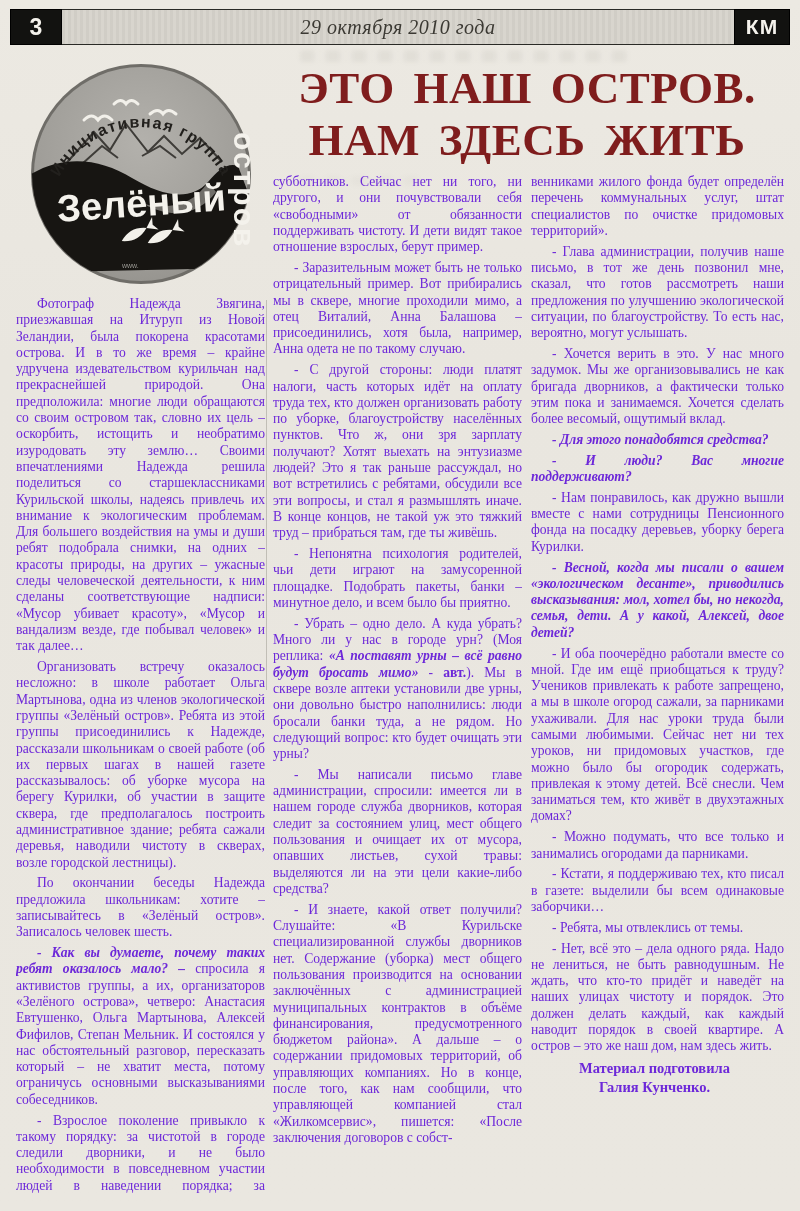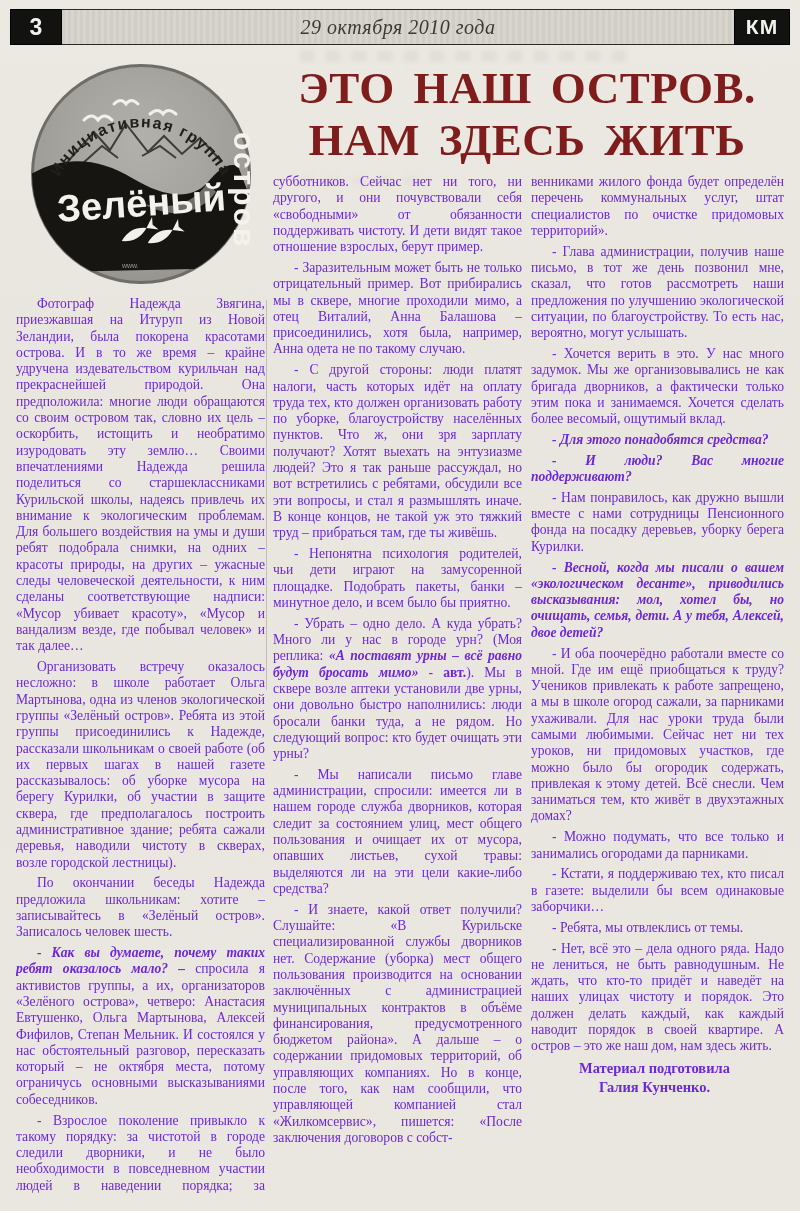--- a/index.html
+++ b/index.html
@@ -137,40 +137,40 @@
 
 <div class="headline">
   <div>ЭТО НАШ ОСТРОВ.</div>
   <div>НАМ ЗДЕСЬ ЖИТЬ</div>
 </div>
 
 <div class="col col-1">
     <p><span>Фотограф Надежда Звягина, приезжавшая на Итуруп из Новой Зеландии, была покорена красотами острова. И в то же время – крайне удручена издевательством курильчан над прекраснейшей природой. Она предположила: многие люди обращаются со своим островом так, словно их цель – оскорбить, истощить и необратимо изуродовать эту землю… Своими впечатлениями Надежда решила поделиться со старшеклассниками Курильской школы, надеясь привлечь их внимание к экологическим проблемам. Для большего воздействия на умы и души ребят подобрала снимки, на одних – красоты природы, на других – ужасные следы человеческой деятельности, к ним сделаны соответствующие надписи: «Мусор убивает красоту», «Мусор и вандализм везде, где побывал человек» и так далее…</span></p>
     <p><span>Организовать встречу оказалось несложно: в школе работает Ольга Мартынова, одна из членов экологической группы «Зелёный остров». Ребята из этой группы присоединились к Надежде, рассказали школьникам о своей работе (об их первых шагах в нашей газете рассказывалось: об уборке мусора на берегу Курилки, об участии в защите сквера, где предполагалось построить административное здание; ребята сажали деревья, наводили чистоту в скверах, возле городской лестницы).</span></p>
     <p><span>По окончании беседы Надежда предложила школьникам: хотите – записывайтесь в «Зелёный остров». Записалось человек шесть.</span></p>
-    <p><span class="bi">- Как вы думаете, почему таких ребят оказалось мало? – </span><span>спросила я активистов группы, а их, организаторов «Зелёного острова», четверо: Анастасия Евтушенко, Ольга Мартынова, Алексей Фифилов, Степан Мельник. И состоялся у нас обстоятельный разговор, пересказать который – не октября места, потому ограничусь основными высказываниями собеседников.</span></p>
+    <p><span class="bi">- Как вы думаете, почему таких ребят оказалось мало? – </span><span>спросила я активистов группы, а их, организаторов «Зелёного острова», четверо: Анастасия Евтушенко, Ольга Мартынова, Алексей Фифилов, Степан Мельник. И состоялся у нас обстоятельный разговор, пересказать который – не хватит места, потому ограничусь основными высказываниями собеседников.</span></p>
     <p><span>- Взрослое поколение привыкло к такому порядку: за чистотой в городе следили дворники, и не было необходимости в повседневном участии людей в наведении порядка; за капитальную уборку брались во время обязательных</span></p>
   </div>
 <div class="col col-2">
     <p class="noindent"><span>субботников. Сейчас нет ни того, ни другого, и они почувствовали себя «свободными» от обязанности поддерживать чистоту. И дети видят такое отношение взрослых, берут пример.</span></p>
     <p><span>- Заразительным может быть не только отрицательный пример. Вот прибирались мы в сквере, многие проходили мимо, а отец Виталий, Анна Балашова – присоединились, хотя была, например, Анна одета не по такому случаю.</span></p>
     <p><span>- С другой стороны: люди платят налоги, часть которых идёт на оплату труда тех, кто должен организовать работу по уборке, благоустройству населённых пунктов. Что ж, они зря зарплату получают? Хотят выехать на энтузиазме людей? Это я так раньше рассуждал, но вот встретились с ребятами, обсудили все эти вопросы, и стал я размышлять иначе. В конце концов, не такой уж это тяжкий труд – прибраться там, где ты живёшь.</span></p>
     <p><span>- Непонятна психология родителей, чьи дети играют на замусоренной площадке. Подобрать пакеты, банки – минутное дело, и всем было бы приятно.</span></p>
     <p><span>- Убрать – одно дело. А куда убрать? Много ли у нас в городе урн? (Моя реплика: </span><span class="bi">«А поставят урны – всё равно будут бросать мимо»</span><span> - </span><span class="b">авт.</span><span>). Мы в сквере возле аптеки установили две урны, они довольно быстро наполнились: люди бросали банки туда, а не рядом. Но следующий вопрос: кто будет очищать эти урны?</span></p>
     <p><span>- Мы написали письмо главе администрации, спросили: имеется ли в нашем городе служба дворников, которая следит за состоянием улиц, мест общего пользования и очищает их от мусора, опавших листьев, сухой травы: выделяются ли на эти цели какие-либо средства?</span></p>
     <p><span>- И знаете, какой ответ получили? Слушайте: «В Курильске специализированной службы дворников нет. Содержание (уборка) мест общего пользования производится на основании заключённых с администрацией муниципальных контрактов в объёме финансирования, предусмотренного бюджетом района». А дальше – о содержании придомовых территорий, об управляющих компаниях. Но в конце, после того, как нам сообщили, что управляющей компанией стал «Жилкомсервис», пишется: «После заключения договоров с собст-</span></p>
   </div>
 <div class="col col-3">
 <p class="noindent"><span>венниками жилого фонда будет определён перечень коммунальных услуг, штат специалистов по очистке придомовых территорий».</span></p>
     <p><span>- Глава администрации, получив наше письмо, в тот же день позвонил мне, сказал, что готов рассмотреть наши предложения по улучшению экологической ситуации, по благоустройству. То есть нас, вероятно, могут услышать.</span></p>
     <p><span>- Хочется верить в это. У нас много задумок. Мы же организовывались не как бригада дворников, а фактически только этим пока и занимаемся. Хочется сделать более весомый, ощутимый вклад.</span></p>
     <p><span class="bi">- Для этого понадобятся средства?</span></p>
     <p><span class="bi">- И люди? Вас многие поддерживают?</span></p>
     <p><span>- Нам понравилось, как дружно вышли вместе с нами сотрудницы Пенсионного фонда на посадку деревьев, уборку берега Курилки.</span></p>
-    <p><span class="bi">- Весной, когда мы писали о вашем «экологическом десанте», приводились высказывания: мол, хотел бы, но очищать, семья, дети. А у тебя, Алексей, двое детей?</span></p>
+    <p><span class="bi">- Весной, когда мы писали о вашем «экологическом десанте», приводились высказывания: мол, хотел бы, но некогда, семья, дети. А у какой, Алексей, двое детей?</span></p>
     <p><span>- И оба поочерёдно работали вместе со мной. Где им ещё приобщаться к труду? Учеников привлекать к работе запрещено, а мы в школе огород сажали, за парниками ухаживали. Для нас уроки труда были самыми любимыми. Сейчас нет ни тех уроков, ни придомовых участков, где можно было бы огородик содержать, привлекая к этому детей. Всё снесли. Чем заниматься тем, кто живёт в двухэтажных домах?</span></p>
     <p><span>- Можно подумать, что все только и занимались огородами да парниками.</span></p>
     <p><span>- Кстати, я поддерживаю тех, кто писал в газете: выделили бы всем одинаковые заборчики…</span></p>
     <p><span>- Ребята, мы отвлеклись от темы.</span></p>
     <p><span>- Нет, всё это – дела одного ряда. Надо не лениться, не быть равнодушным. Не ждать, что кто-то придёт и наведёт на наших улицах чистоту и порядок. Это должен делать каждый, как каждый наводит порядок в своей квартире. А остров – это же наш дом, нам здесь жить.</span></p>
     <div class="byline">
       <span>Материал подготовила</span>
       <span>Галия Кунченко.</span>
     </div>
   </div>

